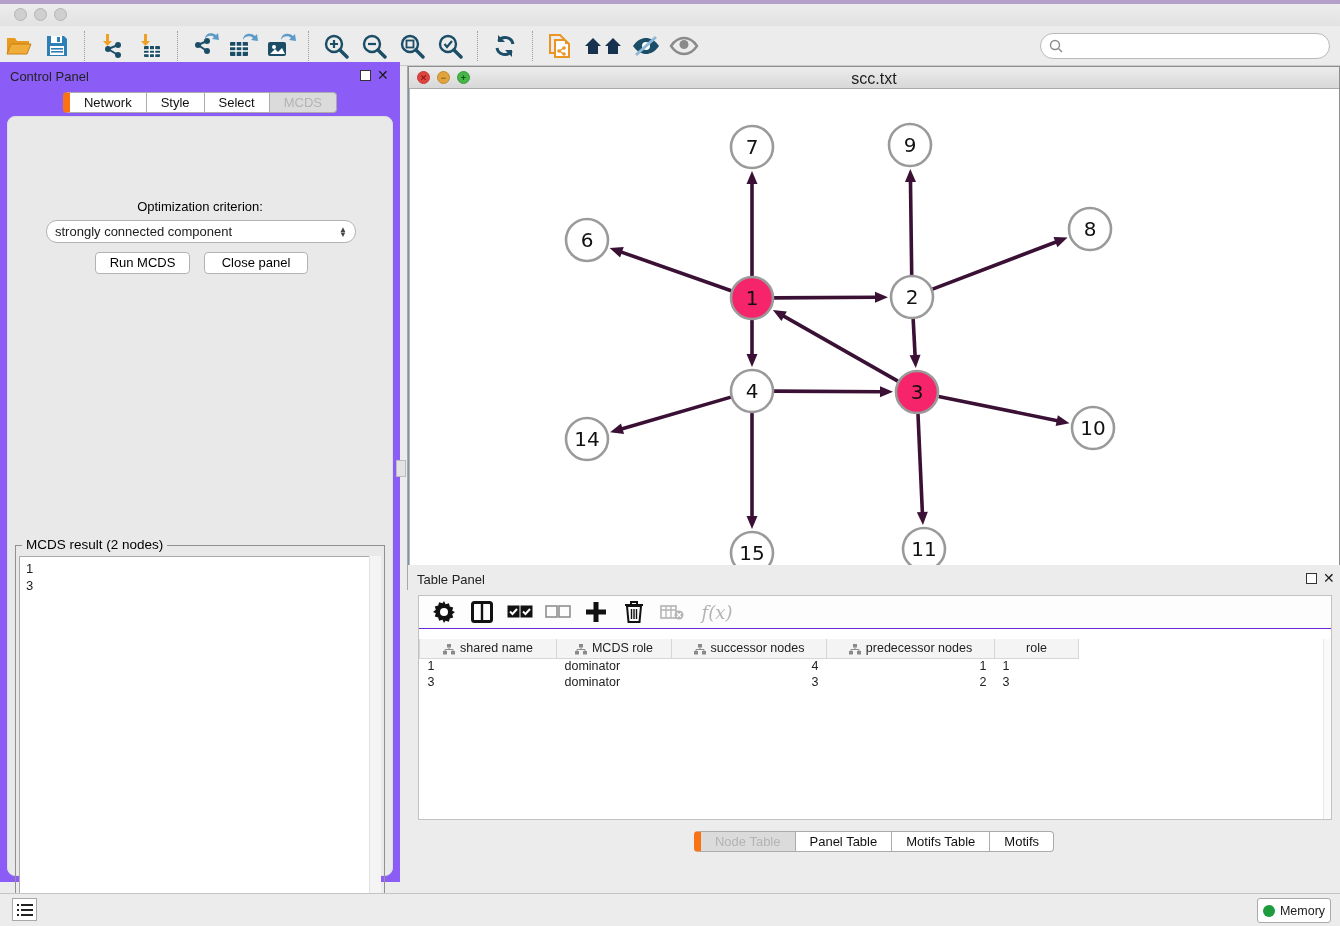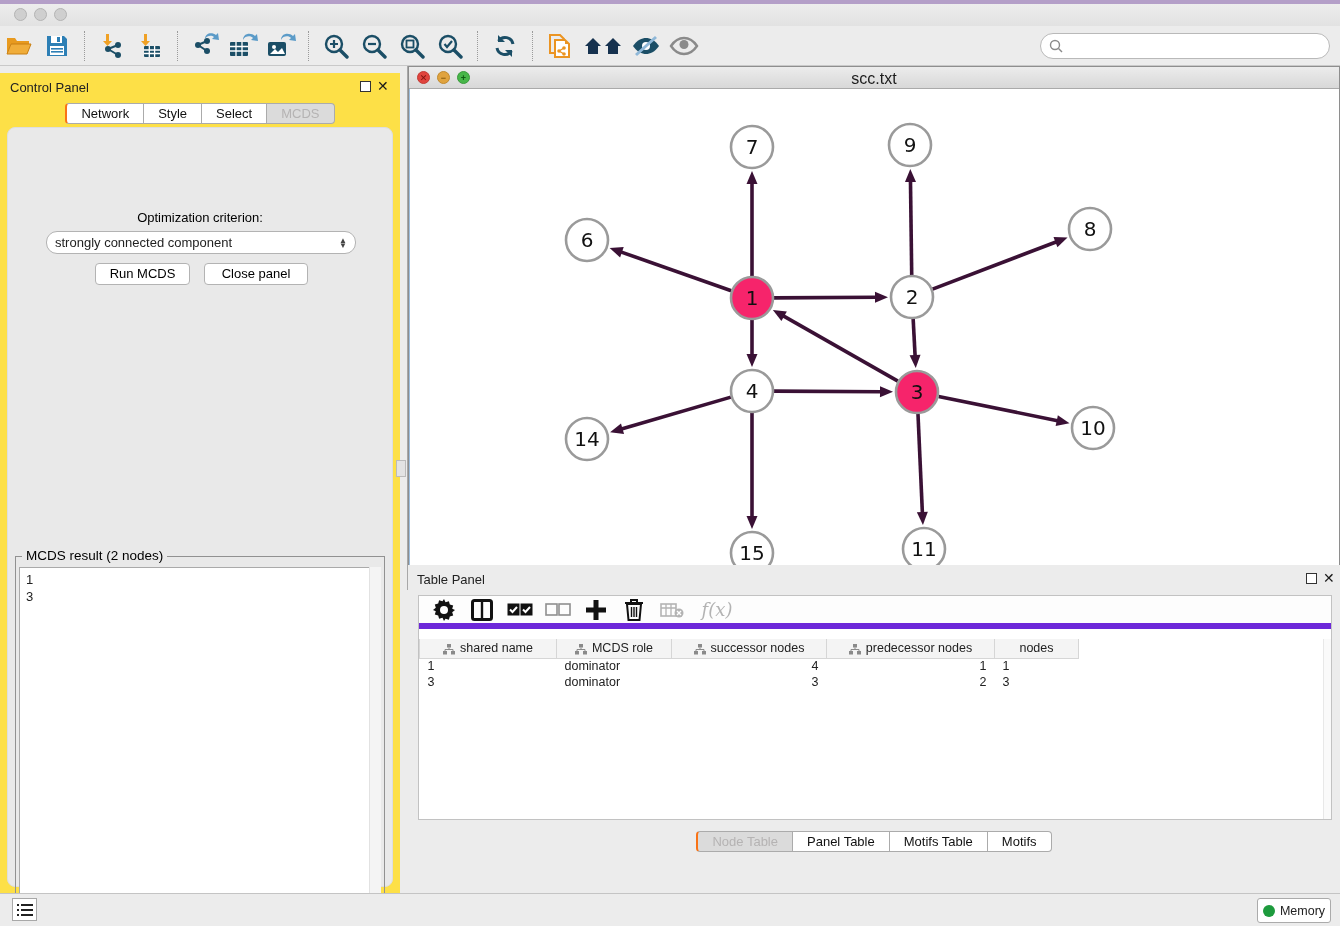--- a/index.html
+++ b/index.html
@@ -14,28 +14,28 @@
   .titlebar .title { position:absolute; left:0; right:0; top:3px; text-align:center; color:#a9a4a8; font-size:13px; }
 
   
   .toolbar { position:absolute; left:0; top:26px; width:1340px; height:40px; background:#ececec; border-bottom:1px solid #c9c9c9; display:flex; align-items:center; }
   .tb-btn { width:34px; height:32px; display:flex; align-items:center; justify-content:center; margin:0 2px; }
   .tb-sep { width:1px; height:30px; border-left:1px dotted #9a9a9a; margin:0 8px; }
   .searchbox { position:absolute; right:10px; top:7px; width:290px; height:26px; background:#fff; border:1px solid #b9b9b9; border-radius:13px; display:flex; align-items:center; padding-left:8px; }
   .searchbox input { border:none; outline:none; flex:1; height:20px; font-size:13px; background:transparent; margin-left:5px; }
 
   
-  .control-panel { position:absolute; left:0; top:73px; width:400px; height:820px; background:#fde047; }
+  .control-panel { position:absolute; left:0; top:62px; width:400px; height:820px; background:#8b5cf6; }
   .panel-head { position:absolute; left:0; top:0; width:100%; height:28px; }
   .panel-title { position:absolute; left:10px; top:7px; font-size:13px; color:#222; }
   .float-btn { position:absolute; top:8px; width:11px; height:11px; border:1.5px solid #333; background:#fff; }
   .close-btn { position:absolute; top:5px; font-size:14px; font-weight:bold; color:#1a1a1a; }
   .tabs-row { position:absolute; left:0; width:100%; display:flex; justify-content:center; }
   .tab { height:21px; line-height:19px; padding:0 14px; background:#fff; border:1px solid #ababab; border-left:none; font-size:13px; color:#111; text-align:center; }
-  .tab.first { border-left:2px solid #f97316; border-radius:4px 0 0 4px; }
+  .tab.first { border-left:7px solid #f97316; border-radius:4px 0 0 4px; }
   .tab.last { border-radius:0 4px 4px 0; }
   .tab.disabled-selected { background:#dbdbdb; color:#b5b3b3; }
   .cp-body { position:absolute; left:7px; top:54px; width:386px; height:760px; background:#e9e9e9; border:1px solid #dedede; border-radius:8px; }
   .opt-label { position:absolute; left:0; width:100%; top:82px; text-align:center; font-size:13px; color:#000; }
   .criterion { position:absolute; left:38px; top:103px; width:310px; height:23px; background:#fff; border:1px solid #b3b3b3; border-radius:11px; display:flex; align-items:center; padding:0 8px; font-size:13px; }
   .criterion .stepper { margin-left:auto; display:flex; flex-direction:column; line-height:5px; font-size:8px; color:#444; }
   .cp-btn { position:absolute; top:135px; height:22px; background:#fff; border:1px solid #b3b3b3; border-radius:4px; font-size:13px; text-align:center; line-height:20px; }
   .mcds-box { position:absolute; left:7px; top:428px; width:370px; height:380px; border:1px solid #919191; }
   .mcds-legend { position:absolute; left:6px; top:-9px; background:#e9e9e9; padding:0 4px; font-size:13.5px; color:#000; }
   .mcds-text { position:absolute; left:3px; top:10px; right:3px; bottom:3px; background:#fff; border:1px solid #aaa; font-size:13px; line-height:17px; padding:3px 6px; white-space:pre; overflow:hidden; }
@@ -52,21 +52,21 @@
   .net-title { position:absolute; left:0; right:0; top:3px; text-align:center; font-size:16px; color:#1c1c1c; }
   .tl { position:absolute; top:4px; width:13px; height:13px; border-radius:50%; font-size:9px; font-weight:bold; text-align:center; line-height:13px; }
   .tl-close { left:8px; background:#e0443e; border:1px solid #c33b35; color:#7e1410; }
   .tl-min   { left:28px; background:#e0a33e; border:1px solid #c18a2e; color:#8a5d0d; }
   .tl-zoom  { left:48px; background:#47b649; border:1px solid #3a9a3c; color:#0f5c13; }
   .net-canvas { position:absolute; left:0; top:22px; width:930px; height:500px; background:#fff; border-left:1px solid #9dbfe0; }
 
   
   .table-panel { position:absolute; left:408px; top:565px; width:932px; height:295px; background:#ececec; }
   .tp-inner { position:absolute; left:10px; top:30px; width:914px; height:225px; background:#fff; border:1px solid #c2c2c2; }
-  .tp-toolbar { position:absolute; left:0; top:0; width:100%; height:33px; background:#fdfdfd; border-bottom:6px solid #6d28d9; display:flex; align-items:center; padding-left:10px; }
+  .tp-toolbar { position:absolute; left:0; top:0; width:100%; height:33px; background:#fdfdfd; border-bottom:1px solid #6d28d9; display:flex; align-items:center; padding-left:10px; }
   .tp-btn { width:30px; height:30px; display:flex; align-items:center; justify-content:center; margin-right:8px; }
   .fx { font-family:"DejaVu Serif","Liberation Serif",serif; font-style:italic; font-size:18px; color:#b3b3b3; }
   table.node-table { border-collapse:collapse; position:absolute; left:0; top:43px; table-layout:fixed; }
   .node-table th { height:19px; background:#f4f4f4; border:1px solid #d6d6d6; border-top:none; font-weight:normal; font-size:12.5px; color:#222; position:relative; }
   .node-table th .hdr-wrap { display:flex; align-items:flex-end; justify-content:center; gap:5px; }
   .node-table td { height:16px; font-size:12.5px; padding:0 8px; border:none; }
   .tp-tabs { position:absolute; left:0; bottom:8px; width:100%; display:flex; justify-content:center; }
   .tp-scroll { position:absolute; right:0; top:43px; bottom:0; width:8px; background:#fafafa; border-left:1px solid #e8e8e8; }
 
   
@@ -474,21 +474,21 @@
                   <rect x="4" y="0" width="4" height="3.5" fill="#8a8a8a"></rect>
                   <path d="M6 3.5v2M2 7V5.5h8V7" stroke="#8a8a8a" fill="none"></path>
                   <rect x="0" y="7" width="4" height="3.5" fill="#8a8a8a"></rect>
                   <rect x="8" y="7" width="4" height="3.5" fill="#8a8a8a"></rect>
                 </svg>
                 <span>predecessor nodes</span>
               </span>
             </th>
             <th style="width: 84px;">
               <span class="hdr-wrap">
-                <span>nodes</span>
+                <span>role</span>
               </span>
             </th>
           </tr>
         </thead>
       <tbody id="nt-body">
           <tr>
             <td style="text-align: left; width: 137px;">1</td>
             <td style="text-align: left; width: 115px;">dominator</td>
             <td style="text-align: right; width: 155px;">4</td>
             <td style="text-align: right; width: 168px;">1</td>

